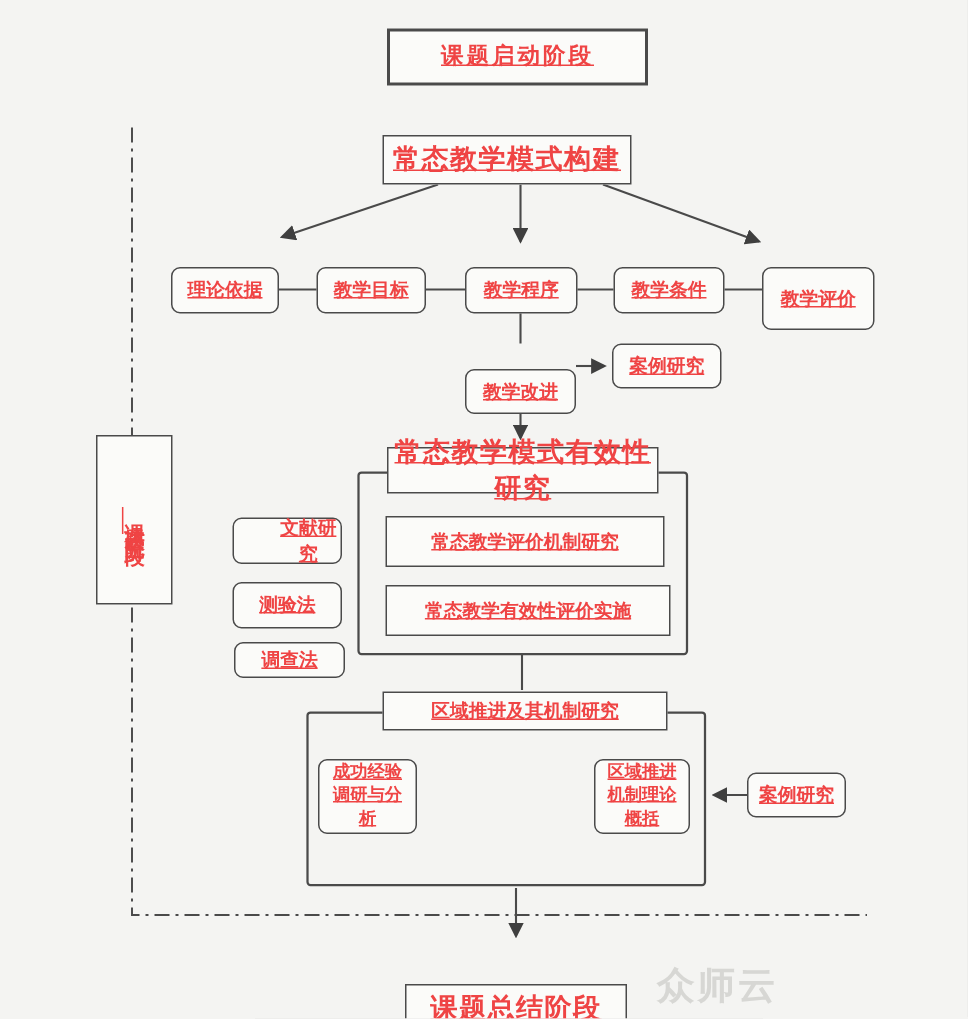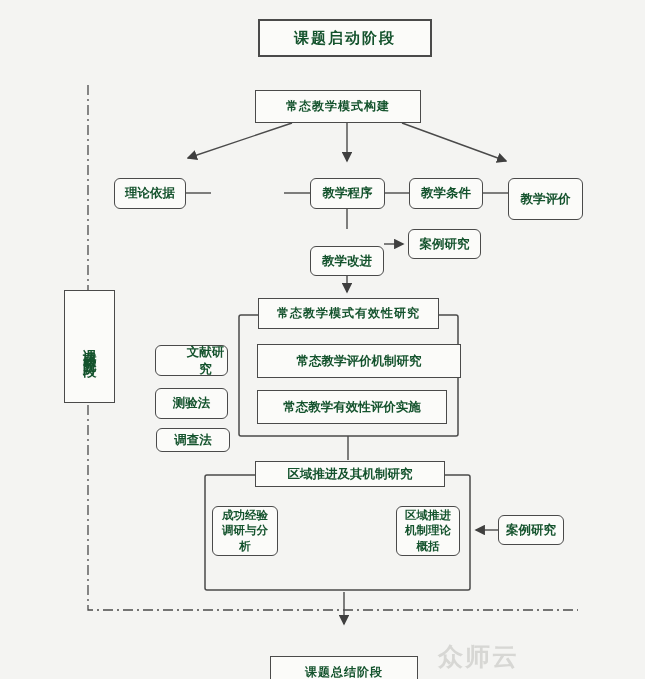--- a/index.html
+++ b/index.html
@@ -6,27 +6,28 @@
   html,body { background:#e9e9e7; }
   body { font-family:"Liberation Sans","DejaVu Sans",sans-serif; }
   .canvas {
     position:relative; width:645px; height:679px;
     background:#f4f4f2; overflow:hidden;
   }
   .connectors { position:absolute; left:0; top:0; width:645px; height:679px; }
   .box {
     position:absolute; background:#fbfbf9; border:1.5px solid #4a4a4a;
     display:flex; align-items:center; justify-content:center;
-    text-align:center; color:#14532d; font-weight:700; line-height:1.3;
+    text-align:center; color:#ef4444; font-weight:700; line-height:1.3;
     font-size:12.5px;
+    text-decoration:underline;
   }
   .rounded { border-radius:6px; }
   .thick { border-width:2px; }
   .fs15 { font-size:15px; letter-spacing:2px; }
-  .fs13 { font-size:12px; letter-spacing:1px; }
+  .fs13 { font-size:18px; letter-spacing:1px; }
   .fs12 { font-size:12.5px; }
   .fs11 { font-size:11.5px; line-height:1.35; }
   .vertical {
     writing-mode:vertical-rl; text-orientation:upright;
     letter-spacing:3px; font-size:13.5px;
   }
   .multiline { padding:2px 4px; }
   .watermark {
     position:absolute; left:438px; top:640px; width:200px;
     color:#d7d7d4; font-weight:700; white-space:nowrap;
@@ -81,30 +82,31 @@
 
   <div class="box thick fs15" style="left:258px; top:19px; width:174px; height:38px;">课题启动阶段</div>
 
   <div class="box vertical" style="left:64px; top:290px; width:51px; height:113px;">课题研究阶段</div>
 
   <div class="box fs13" style="left:270px; top:656px; width:148px; height:33px;">课题总结阶段</div>
 
   <div class="box fs13" style="left:255px; top:90px; width:166px; height:33px;">常态教学模式构建</div>
 
   <div class="box rounded" style="left:114px; top:178px; width:72px; height:31px;">理论依据</div>
+  <div class="box rounded" style="left:211px; top:178px; width:73px; height:31px;">教学目标</div>
   <div class="box rounded" style="left:310px; top:178px; width:75px; height:31px;">教学程序</div>
   <div class="box rounded" style="left:409px; top:178px; width:74px; height:31px;">教学条件</div>
   <div class="box rounded" style="left:508px; top:178px; width:75px; height:42px;">教学评价</div>
 
   <div class="box rounded" style="left:310px; top:229px; width:74px; height:30px;margin-top:17px;">教学改进</div>
   <div class="box rounded" style="left:408px; top:229px; width:73px; height:30px;">案例研究</div>
 
   <div class="box fs13" style="left:258px; top:298px; width:181px; height:31px;">常态教学模式有效性研究</div>
 
-  <div class="box" style="left:257px; top:344px; width:204px; height:34px;">常态教学评价机制研究</div>
+  <div class="box" style="left:257px; top:344px; width:186px; height:34px;">常态教学评价机制研究</div>
   <div class="box" style="left:257px; top:390px; width:190px; height:34px;">常态教学有效性评价实施</div>
 
   <div class="box rounded" style="left:155px; top:345px; width:73px; height:31px;padding-left:28px;">文献研究</div>
   <div class="box rounded" style="left:155px; top:388px; width:73px; height:31px;">测验法</div>
   <div class="box rounded" style="left:156px; top:428px; width:74px; height:24px;">调查法</div>
 
   <div class="box fs12" style="left:255px; top:461px; width:190px; height:26px;">区域推进及其机制研究</div>
 
   <div class="box rounded fs11 multiline" style="left:212px; top:506px; width:66px; height:50px;">成功经验调研与分析</div>
   <div class="box rounded fs11 multiline" style="left:396px; top:506px; width:64px; height:50px;">区域推进机制理论概括</div>

